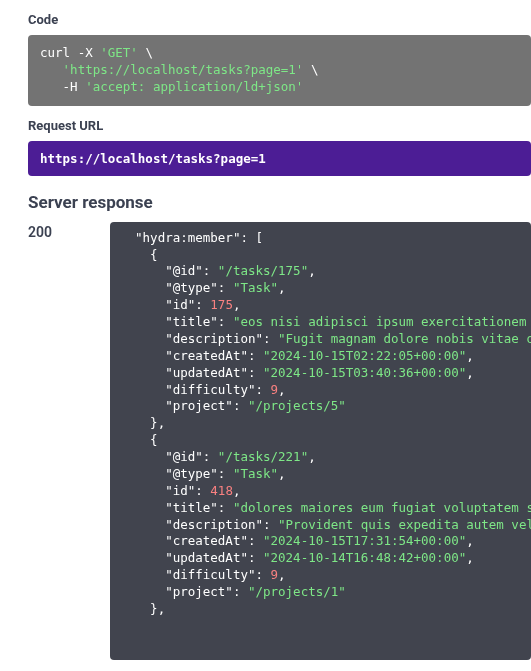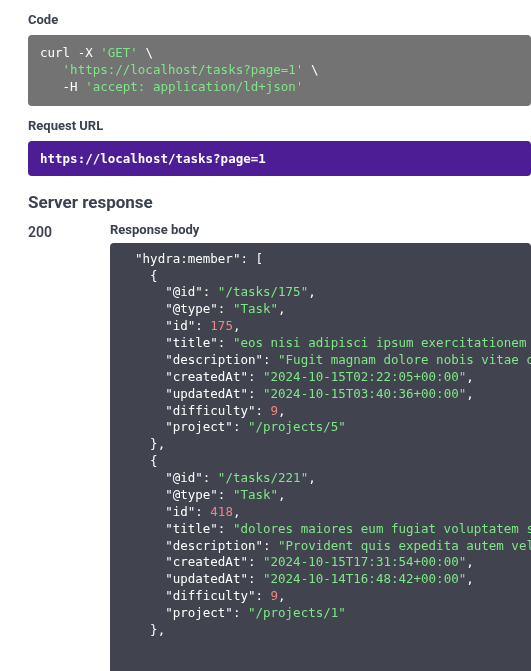--- a/index.html
+++ b/index.html
@@ -113,21 +113,20 @@
 <div class="section-label">Request URL</div>
 
 <div class="url-block">https://localhost/tasks?page=1</div>
 
 <div class="server-response">Server response</div>
 
 <div class="resp-table">
   <div class="resp-row">
     <div class="code-col">200</div>
     <div class="details-col">
-      <div class="body-label">Response body</div>
       <div class="json-block">  <span class="k">"hydra:member"</span><span class="p">: </span><span class="p">[</span>
     <span class="p">{</span>
       <span class="k">"@id"</span><span class="p">: </span><span class="s">"/tasks/175"</span><span class="p">,</span>
       <span class="k">"@type"</span><span class="p">: </span><span class="s">"Task"</span><span class="p">,</span>
       <span class="k">"id"</span><span class="p">: </span><span class="n">175</span><span class="p">,</span>
       <span class="k">"title"</span><span class="p">: </span><span class="s">"eos nisi adipisci ipsum exercitationem dol</span>
       <span class="k">"description"</span><span class="p">: </span><span class="s">"Fugit magnam dolore nobis vitae offi</span>
       <span class="k">"createdAt"</span><span class="p">: </span><span class="s">"2024-10-15T02:22:05+00:00"</span><span class="p">,</span>
       <span class="k">"updatedAt"</span><span class="p">: </span><span class="s">"2024-10-15T03:40:36+00:00"</span><span class="p">,</span>
       <span class="k">"difficulty"</span><span class="p">: </span><span class="n">9</span><span class="p">,</span>

